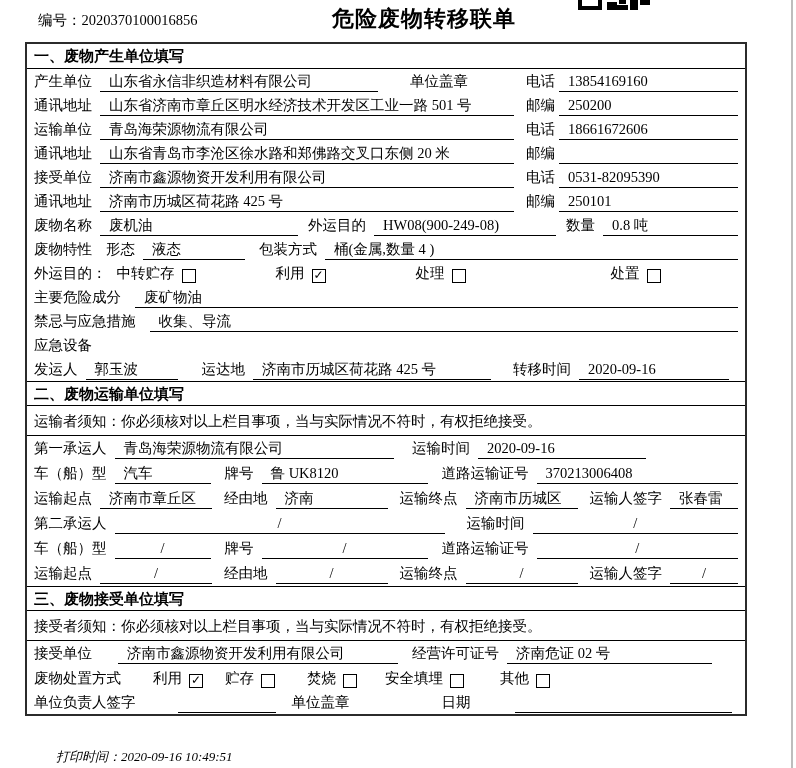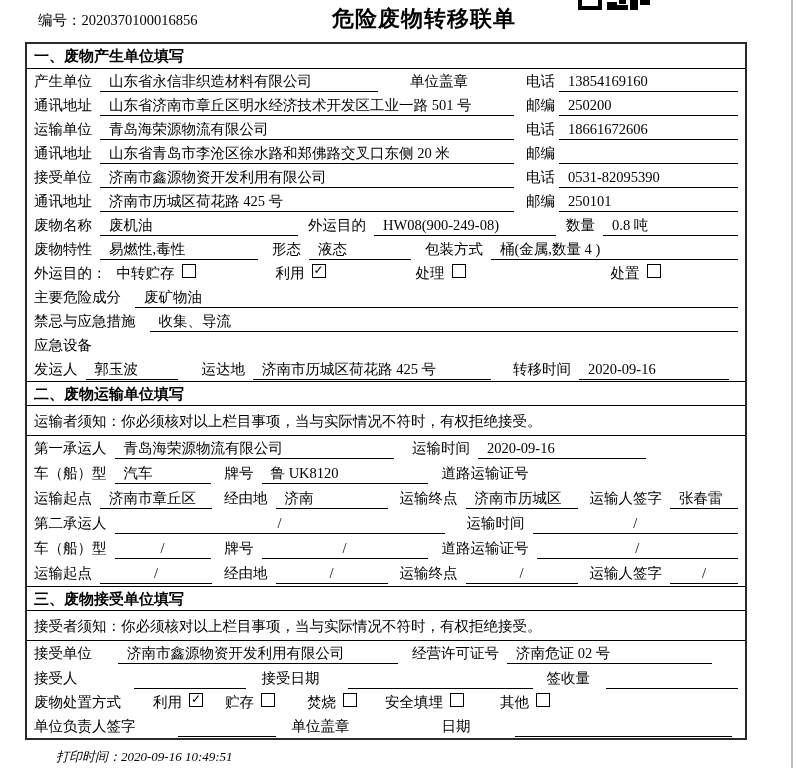--- a/index.html
+++ b/index.html
@@ -18,21 +18,21 @@
   .notice{height:30px;line-height:30px;padding:0 7px;font-size:14.5px;
           border-bottom:1px solid #000;box-sizing:border-box;white-space:nowrap;}
   .row{display:flex;align-items:center;height:24px;padding:0 7px;font-size:14.5px;box-sizing:border-box;}
   .row25{height:25px;}
   .lbl{white-space:nowrap;flex:none;}
   .u{border-bottom:1px solid #000;white-space:nowrap;padding:0 4px 0 9px;height:21px;line-height:21px;
      box-sizing:border-box;flex:none;overflow:hidden;}
   .fill{flex:1 1 auto;}
   .ctr{text-align:center;padding:0;}
   .rgrp{display:flex;margin-left:auto;width:212px;flex:none;align-items:center;}
-  .opt{display:flex;align-items:flex-start;flex:none;}
+  .opt{display:flex;align-items:flex-end;flex:none;}
   .cb{display:inline-block;width:12px;height:12px;border:1px solid #000;margin-left:7px;
       font-size:12px;line-height:11px;text-align:center;flex:none;}
   .cb.checked::after{content:"\2713";}
   .footer{position:absolute;left:56px;top:748px;font-size:13px;white-space:nowrap;font-style:italic;}
 </style>
 </head>
 <body>
 
 <div class="page">
 
@@ -113,21 +113,20 @@
       <span class="lbl">废物名称</span>
       <span class="u" style="width:198px;margin-left:8px;">废机油</span>
       <span class="lbl" style="margin-left:10px;">外运目的</span>
       <span class="u" style="width:182px;margin-left:8px;">HW08(900-249-08)</span>
       <span class="lbl" style="margin-left:10px;">数量</span>
       <span class="u fill" style="margin-left:8px;">0.8 吨</span>
     </div>
 
     <div class="row">
       <span class="lbl">废物特性</span>
-      <span class="u" style="width:158px;margin-left:8px;">易燃性,毒性</span>
       <span class="lbl" style="margin-left:14px;">形态</span>
       <span class="u" style="width:102px;margin-left:8px;">液态</span>
       <span class="lbl" style="margin-left:14px;">包装方式</span>
       <span class="u fill" style="margin-left:8px;">桶(金属,数量  4 )</span>
     </div>
 
     <div class="row">
       <span class="lbl">外运目的：</span>
       <span class="opt" style="margin-left:10px;">
         <span class="lbl">中转贮存</span>
@@ -179,20 +178,21 @@
       <span class="lbl" style="margin-left:18px;">运输时间</span>
       <span class="u" style="width:168px;margin-left:8px;margin-right:92px;">2020-09-16</span>
     </div>
 
     <div class="row row25">
       <span class="lbl">车（船）型</span>
       <span class="u" style="width:96px;margin-left:8px;">汽车</span>
       <span class="lbl" style="margin-left:14px;">牌号</span>
       <span class="u" style="width:166px;margin-left:8px;">鲁 UK8120</span>
       <span class="lbl" style="margin-left:14px;">道路运输证号</span>
+      <span class="u fill" style="margin-left:8px;">370213006408</span>
     </div>
 
     <div class="row row25">
       <span class="lbl">运输起点</span>
       <span class="u" style="width:112px;margin-left:8px;">济南市章丘区</span>
       <span class="lbl" style="margin-left:12px;">经由地</span>
       <span class="u" style="width:112px;margin-left:8px;">济南</span>
       <span class="lbl" style="margin-left:12px;">运输终点</span>
       <span class="u" style="width:112px;margin-left:8px;">济南市历城区</span>
       <span class="lbl" style="margin-left:12px;">运输人签字</span>
@@ -229,28 +229,20 @@
     <div class="sec-title bt">三、废物接受单位填写</div>
     <div class="notice">接受者须知：你必须核对以上栏目事项，当与实际情况不符时，有权拒绝接受。</div>
 
     <div class="row row25">
       <span class="lbl">接受单位</span>
       <span class="u" style="width:280px;margin-left:26px;">济南市鑫源物资开发利用有限公司</span>
       <span class="lbl" style="margin-left:14px;">经营许可证号</span>
       <span class="u fill" style="margin-left:8px;margin-right:26px;">济南危证 02 号</span>
     </div>
 
-    <div class="row">
-      <span class="lbl">接受人</span>
-      <span class="u" style="width:112px;margin-left:56px;"></span>
-      <span class="lbl" style="margin-left:16px;">接受日期</span>
-      <span class="u" style="width:185px;margin-left:28px;"></span>
-      <span class="lbl" style="margin-left:14px;">签收量</span>
-      <span class="u fill" style="margin-left:16px;"></span>
-    </div>
 
     <div class="row">
       <span class="lbl">废物处置方式</span>
       <span class="opt" style="margin-left:32px;">
         <span class="lbl">利用</span>
         <span class="cb checked"></span>
       </span>
       <span class="opt" style="margin-left:22px;">
         <span class="lbl">贮存</span>
         <span class="cb"></span>

